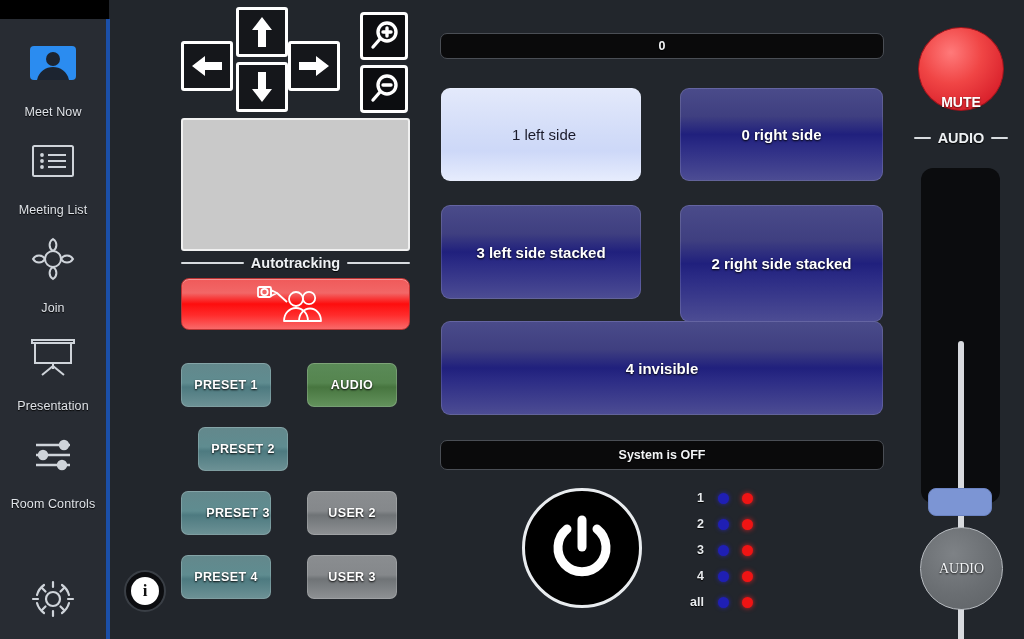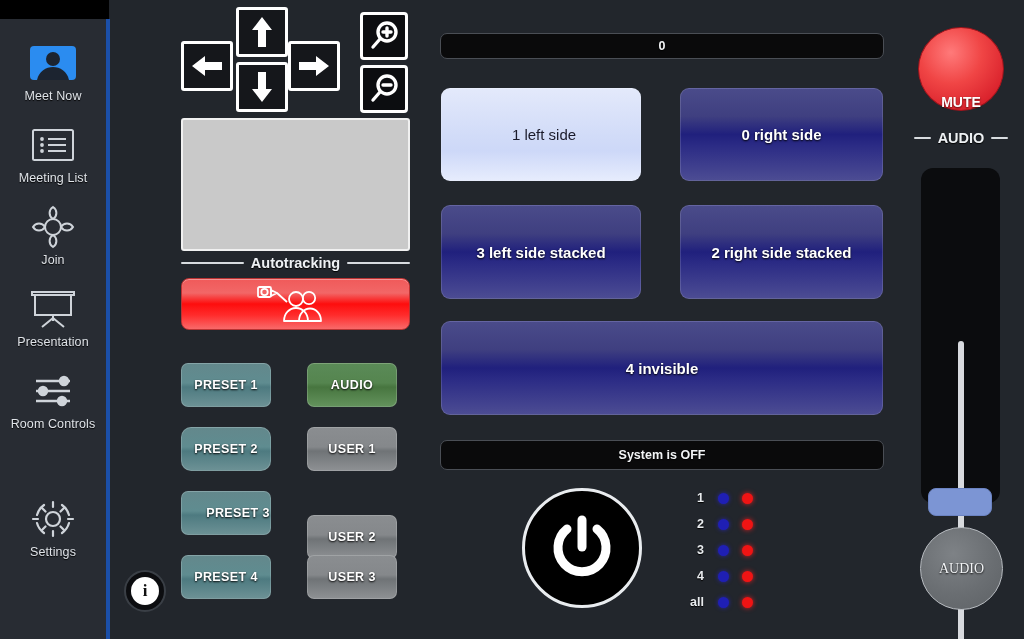--- a/index.html
+++ b/index.html
@@ -35,20 +35,21 @@
     position: absolute; left: 106px; top: 19px;
     width: 4px; height: 620px;
     background: #1b4fa8;
   }
   .side-item {
     width: 100px;
     display: flex; flex-direction: column;
     align-items: center; justify-content: flex-start;
     margin-bottom: 20px;
     cursor: pointer;
+    gap: 16px;
   }
   .side-icon {
     height: 44px; width: 62px;
     display: flex; align-items: center; justify-content: center;
   }
   .side-label {
     color: #dfe3e8;
     font-size: 12.5px;
     margin-top: 4px;
     text-shadow: 0 1px 1px #000;
@@ -419,37 +420,34 @@
           <path d="M30 38c0-7.5 5.4-13 12-13s12 5.5 12 13z"></path>
           <circle cx="55" cy="15" r="6.2"></circle>
           <path d="M45 38c0-7 5-12.5 11-12.5S67 31 67 38z"></path>
         </g>
       </svg>
     </div>
 
     <div class="preset-btn pc-teal" style="left:66px;  top:363px;">
         <span>PRESET 1</span>
       </div>
-    <div class="preset-btn pc-teal" style="left:66px;  top:427px;border-radius:10px;">
+    <div class="preset-btn pc-teal" style="left:83px;  top:427px;">
         <span>PRESET 2</span>
       </div>
     <div class="preset-btn pc-teal" style="left:66px;  top:491px;padding-left:24px;">
         <span>PRESET 3</span>
       </div>
     <div class="preset-btn pc-teal" style="left:66px;  top:555px;">
         <span>PRESET 4</span>
       </div>
 
     <div class="preset-btn pc-green" style="left:192px; top:363px;">
         <span>AUDIO</span>
       </div>
-    <div class="preset-btn pc-grey" style="left:192px; top:427px;">
-        <span>USER 1</span>
-      </div>
-    <div class="preset-btn pc-grey" style="left:192px; top:491px;margin-top:24px;">
+    <div class="preset-btn pc-grey" style="left:192px; top:491px;">
         <span>USER 2</span>
       </div>
     <div class="preset-btn pc-grey" style="left:192px; top:555px;">
         <span>USER 3</span>
       </div>
 
 
     <div class="info-btn">
       <span class="info-inner">i</span>
     </div>
@@ -463,21 +461,21 @@
 
     <div class="layout-btn lb-active" style="left:11px;  top:88px;  width:200px; height:93px;padding-left:6px;">
       <span>1 left side</span>
     </div>
     <div class="layout-btn lb-dark" style="left:250px; top:88px;  width:203px; height:93px;">
       <span>0 right side</span>
     </div>
     <div class="layout-btn lb-dark" style="left:11px;  top:205px; width:200px; height:94px;">
       <span>3 left side stacked</span>
     </div>
-    <div class="layout-btn lb-dark" style="left:250px; top:205px; width:203px; height:94px;">
+    <div class="layout-btn lb-dark" style="left:250px; top:205px; width:203px; height:117px;">
       <span>2 right side stacked</span>
     </div>
     <div class="layout-btn lb-dark" style="left:11px;  top:321px; width:442px; height:94px;">
       <span>4 invisible</span>
     </div>
 
     <div class="status-bar" style="left:10px; top:440px; width:444px; height:30px;">
       <span>System is OFF</span>
     </div>
 

